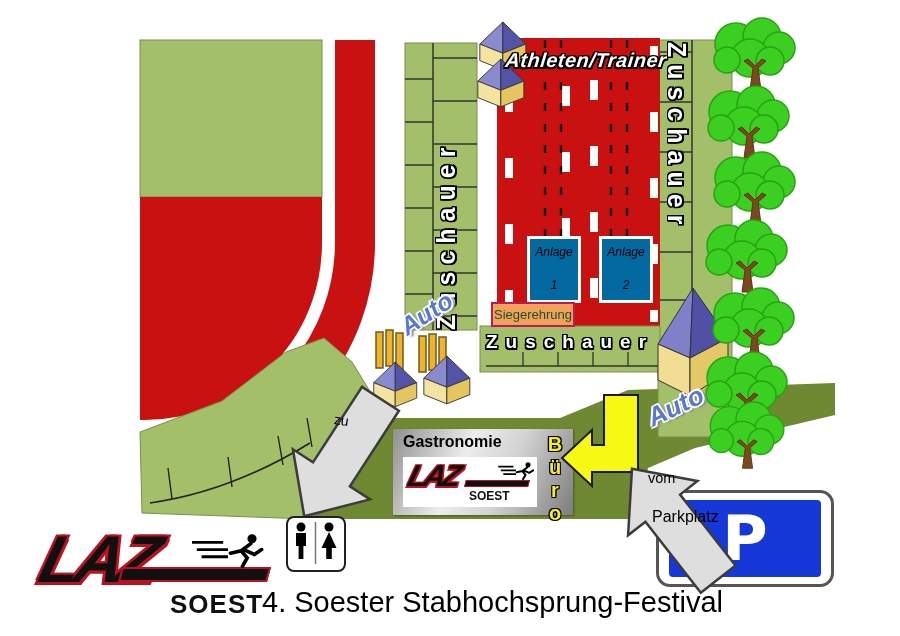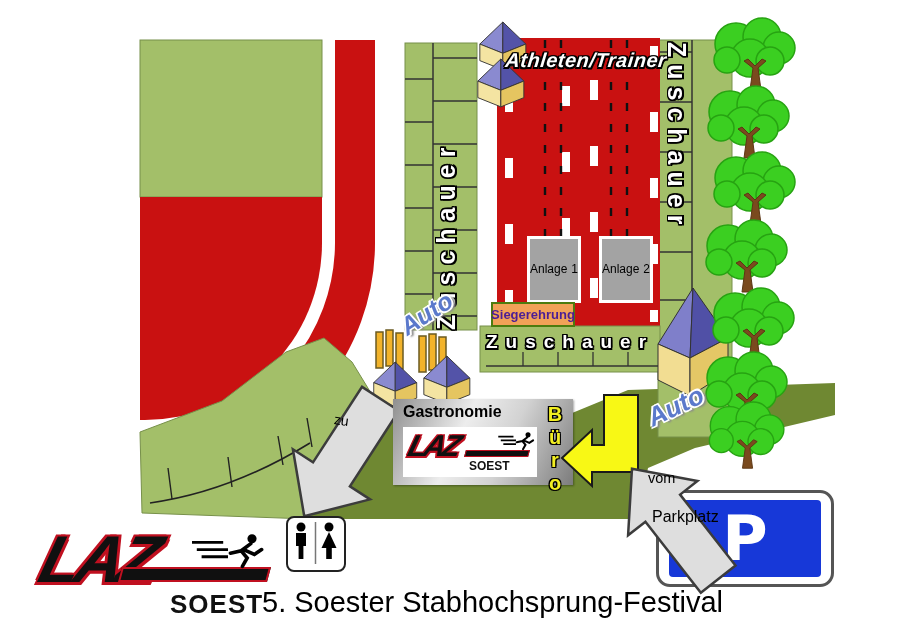--- a/index.html
+++ b/index.html
@@ -12,27 +12,27 @@
       text-shadow:-1.5px -1.5px 0 #000,1.5px -1.5px 0 #000,-1.5px 1.5px 0 #000,1.5px 1.5px 0 #000,
                   0 -1.5px 0 #000,0 1.5px 0 #000,-1.5px 0 0 #000,1.5px 0 0 #000;}
   .vert-up{writing-mode:vertical-rl;transform:rotate(180deg);}
   .vert-down{writing-mode:vertical-rl;}
   .athleten{font-style:italic;font-size:20px;transform:skewX(-6deg);letter-spacing:.5px;}
   .zusch{font-size:25px;letter-spacing:7px;}
   .zusch-b{font-size:19px;letter-spacing:8px;}
   .auto{font-weight:bold;font-style:italic;font-size:25px;color:#5b79cb;
         text-shadow:-1.5px -1.5px 0 #fff,1.5px -1.5px 0 #fff,-1.5px 1.5px 0 #fff,1.5px 1.5px 0 #fff,
                     3px 3px 2px #8a8a8a;}
-  .anlage{width:54px;height:67px;background:#a3a3a3;border:3px solid #fff;box-sizing:border-box;
-          display:flex;flex-direction:row;align-items:center;justify-content:space-between;
-          padding:6px 0 8px 0;font-size:12px;color:#000;}
-  .sieger{width:84px;height:25px;background:#f2a258;border:2px solid #4d7c0f;box-sizing:border-box;
-          display:flex;align-items:center;justify-content:center;font-weight:bold;font-size:13px;color:#4c1d95;}
+  .anlage{width:54px;height:67px;background:#0369a1;border:3px solid #fff;box-sizing:border-box;
+          display:flex;flex-direction:column;align-items:center;justify-content:space-between;
+          padding:6px 0 8px 0;font-size:12px;color:#000;font-style:italic;}
+  .sieger{width:84px;height:25px;background:#f2a258;border:2px solid #be185d;box-sizing:border-box;
+          display:flex;align-items:center;justify-content:center;font-weight:normal;font-size:13px;color:#14532d;}
   .gastro{width:180px;height:86px;background:linear-gradient(115deg,#8f8f8f 0%,#ededed 38%,#d2d2d2 62%,#7c7c7c 100%);
-          box-shadow:1px 1px 2px rgba(0,0,0,.35);}
+          box-shadow:1px 1px 2px rgba(0,0,0,.35);margin-top:30px;}
   .gastro-label{font-weight:bold;font-size:16px;color:#000;}
   .logo-panel{width:134px;height:50px;background:#fff;}
   .buero{writing-mode:vertical-rl;text-orientation:upright;font-weight:bold;font-size:20px;letter-spacing:1px;
          color:#f2ee22;
          text-shadow:-1.2px -1.2px 0 #000,1.2px -1.2px 0 #000,-1.2px 1.2px 0 #000,1.2px 1.2px 0 #000;}
   .laz-txt{font-weight:bold;font-style:italic;color:#101010;transform:skewX(-15deg);
            text-shadow:-2.5px -2.5px 0 #c01020,2.5px -2.5px 0 #c01020,-2.5px 2.5px 0 #c01020,2.5px 2.5px 0 #c01020;}
   .laz-big{font-size:66px;letter-spacing:-5px;}
   .laz-mini{font-size:30px;letter-spacing:-3px;
            text-shadow:-1.5px -1.5px 0 #c01020,1.5px -1.5px 0 #c01020,-1.5px 1.5px 0 #c01020,1.5px 1.5px 0 #c01020;}
@@ -229,15 +229,15 @@
     <div class="abs laz-txt laz-big" style="left:42px;top:521px;z-index:2;">LAZ</div>
     <div class="abs bar" style="left:120px;top:567px;width:145px;height:11px;z-index:2;"></div>
     <svg class="abs" style="left:192px;top:533px;z-index:3;" width="72" height="38" viewBox="0 0 60 30">
       <path d="M0 7h26M4 13h26M8 19h22" stroke="#000" stroke-width="2.4" fill="none"></path>
       <circle cx="50" cy="4" r="3.8" fill="#000"></circle>
       <path d="M49 8 L41 14 L32 16 M41 14 L46 20 L42 27 M43 13 L52 17 L58 13" stroke="#000" stroke-width="3" fill="none" stroke-linecap="round"></path>
     </svg>
     <div class="abs soest-big" style="left:170px;top:589px;z-index:3;">SOEST</div>
   </div>
 
-  <div class="abs title" style="left:262px;top:586px;z-index:2;">5. Soester Stabhochsprung-Festival</div>
+  <div class="abs title" style="left:262px;top:586px;z-index:2;">4. Soester Stabhochsprung-Festival</div>
 
 </div>
 
 </body></html>

